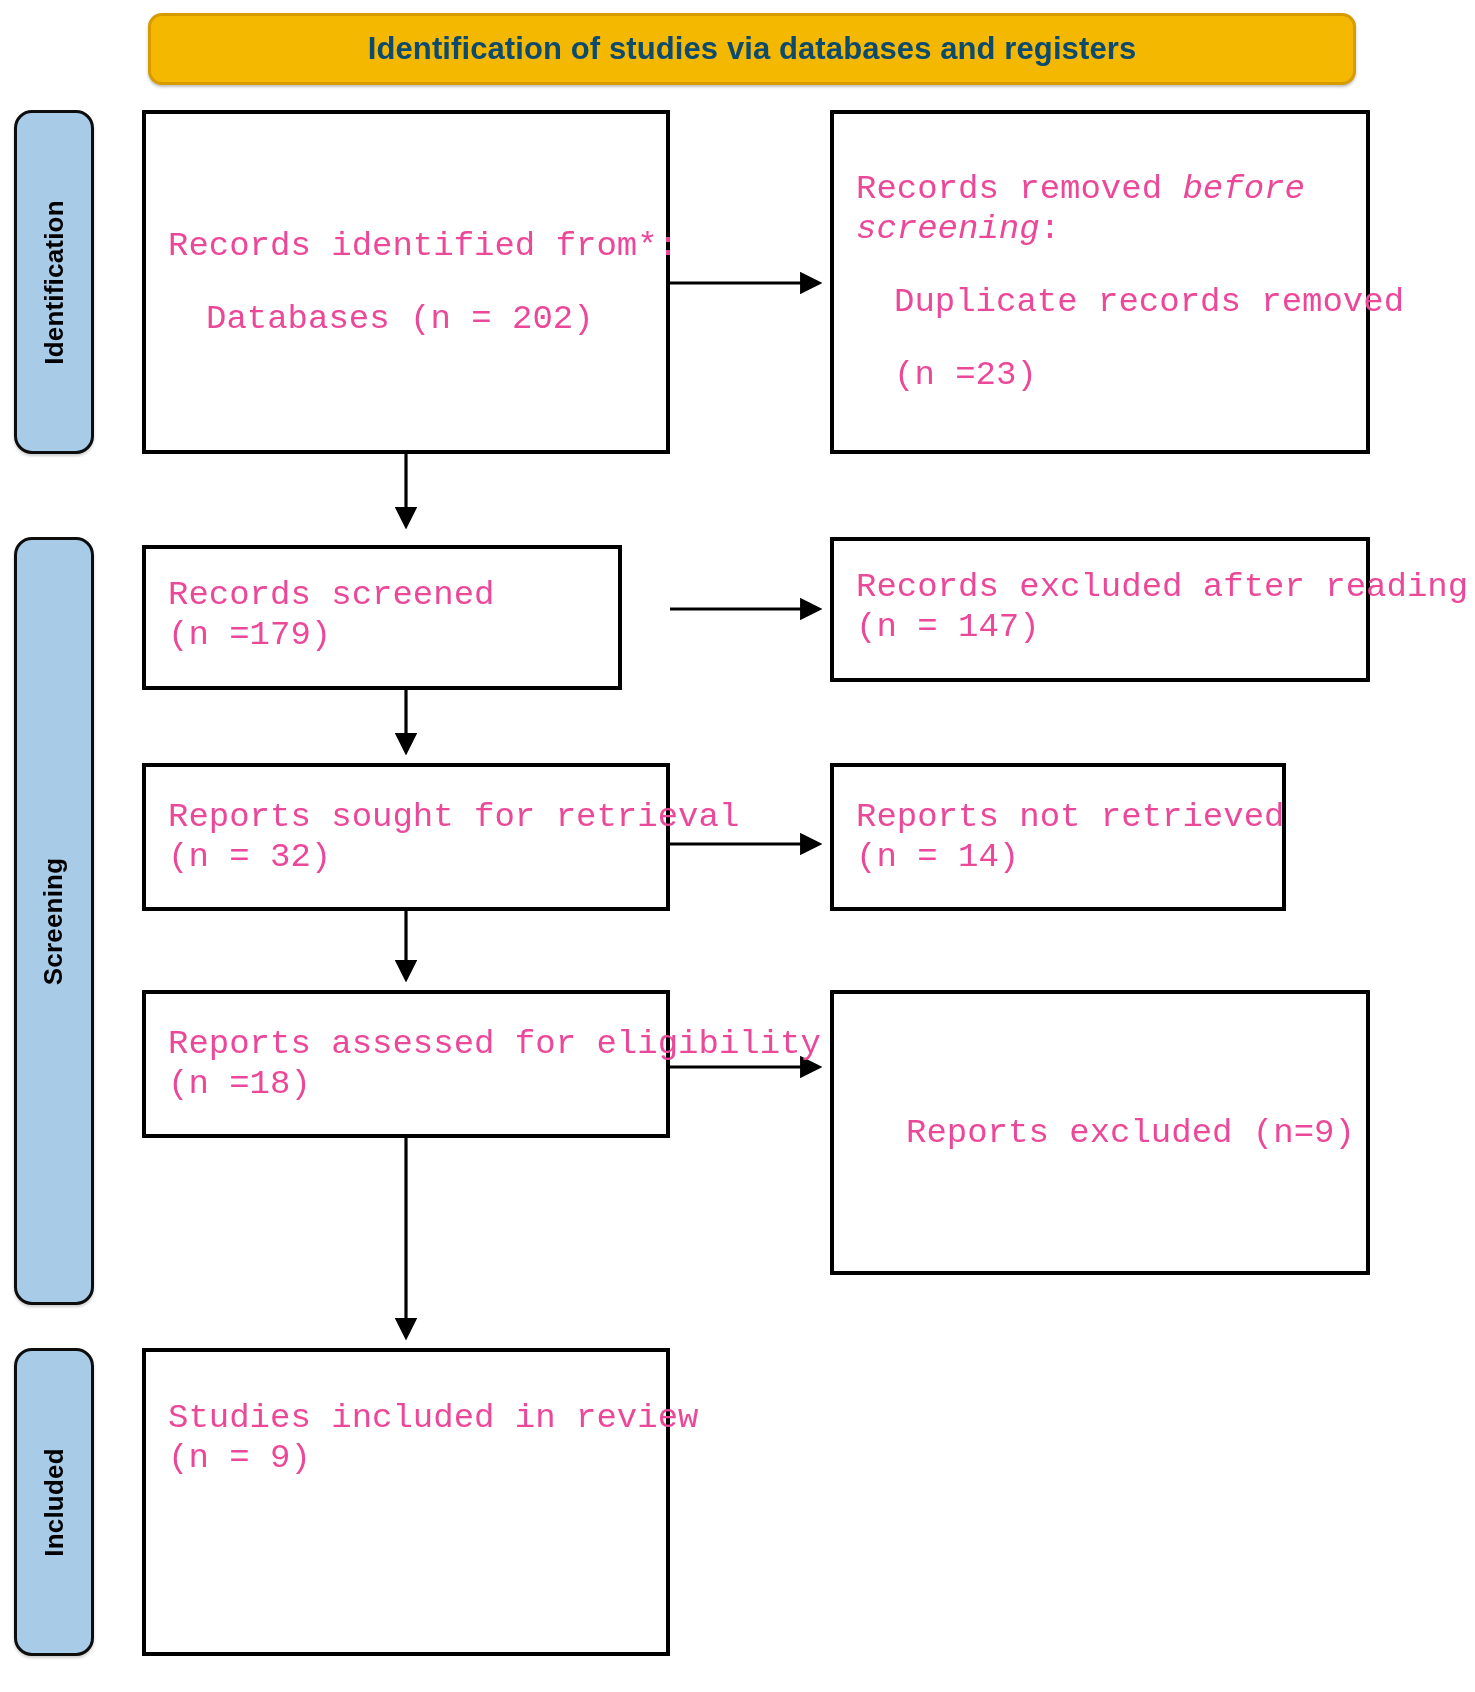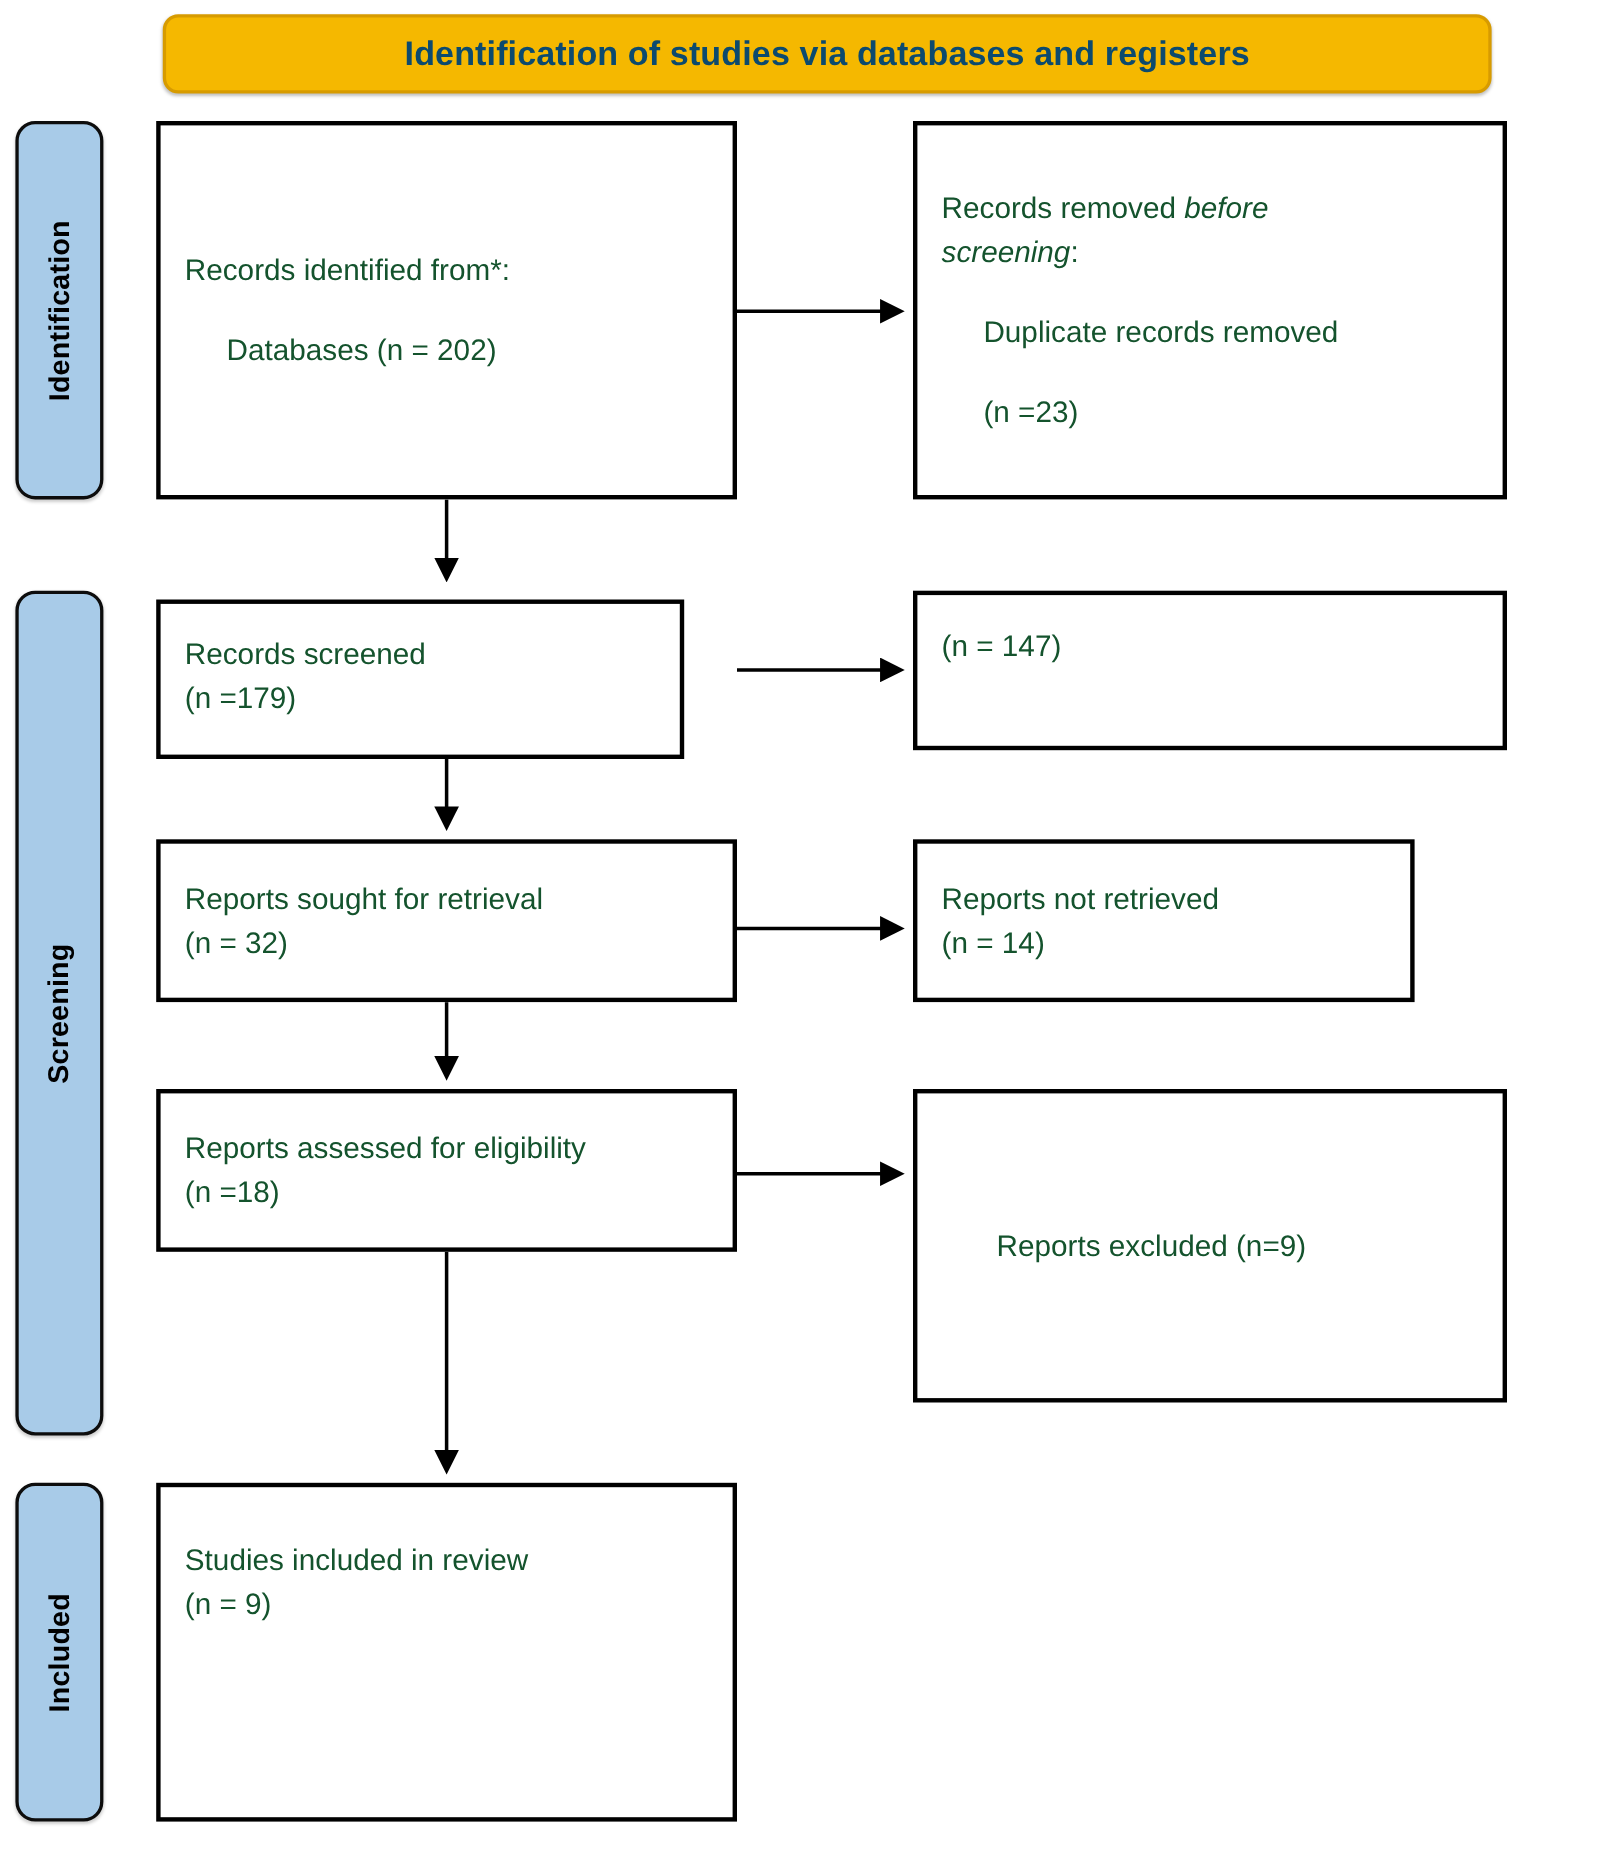--- a/index.html
+++ b/index.html
@@ -76,24 +76,25 @@
     border: 4px solid #000000;
     box-sizing: border-box;
     padding: 0;
   }
   .flow-box .box-inner {
     position: absolute;
     left: 22px;
     right: 14px;
   }
   .box-inner .line {
-    font-size: 27px;
+    font-size: 34px;
     line-height: 40px;
-    color: #14532d;
+    color: #ec4899;
     white-space: nowrap;
+    font-family: Liberation Mono, monospace;
   }
   .box-inner .line.wrapline { white-space: normal; }
   .box-inner .line.indent  { padding-left: 38px; margin-top: 33px; }
   .box-inner .line.indent-sm { padding-left: 30px; }
   .box-inner .line .ital { font-style: italic; }
 
   
   .box-inner.vcenter {
     top: 50%;
     transform: translateY(-50%);
@@ -186,20 +187,21 @@
 
   <div class="flow-box" id="box-screened">
     <div class="box-inner vtop">
       <div class="line">Records screened</div>
       <div class="line">(n =179)</div>
     </div>
   </div>
 
   <div class="flow-box" id="box-excluded-title">
     <div class="box-inner vtop">
+      <div class="line">Records excluded after reading</div>
       <div class="line">(n = 147)</div>
     </div>
   </div>
 
   <div class="flow-box" id="box-sought">
     <div class="box-inner vcenter">
       <div class="line">Reports sought for retrieval</div>
       <div class="line">(n = 32)</div>
     </div>
   </div>

